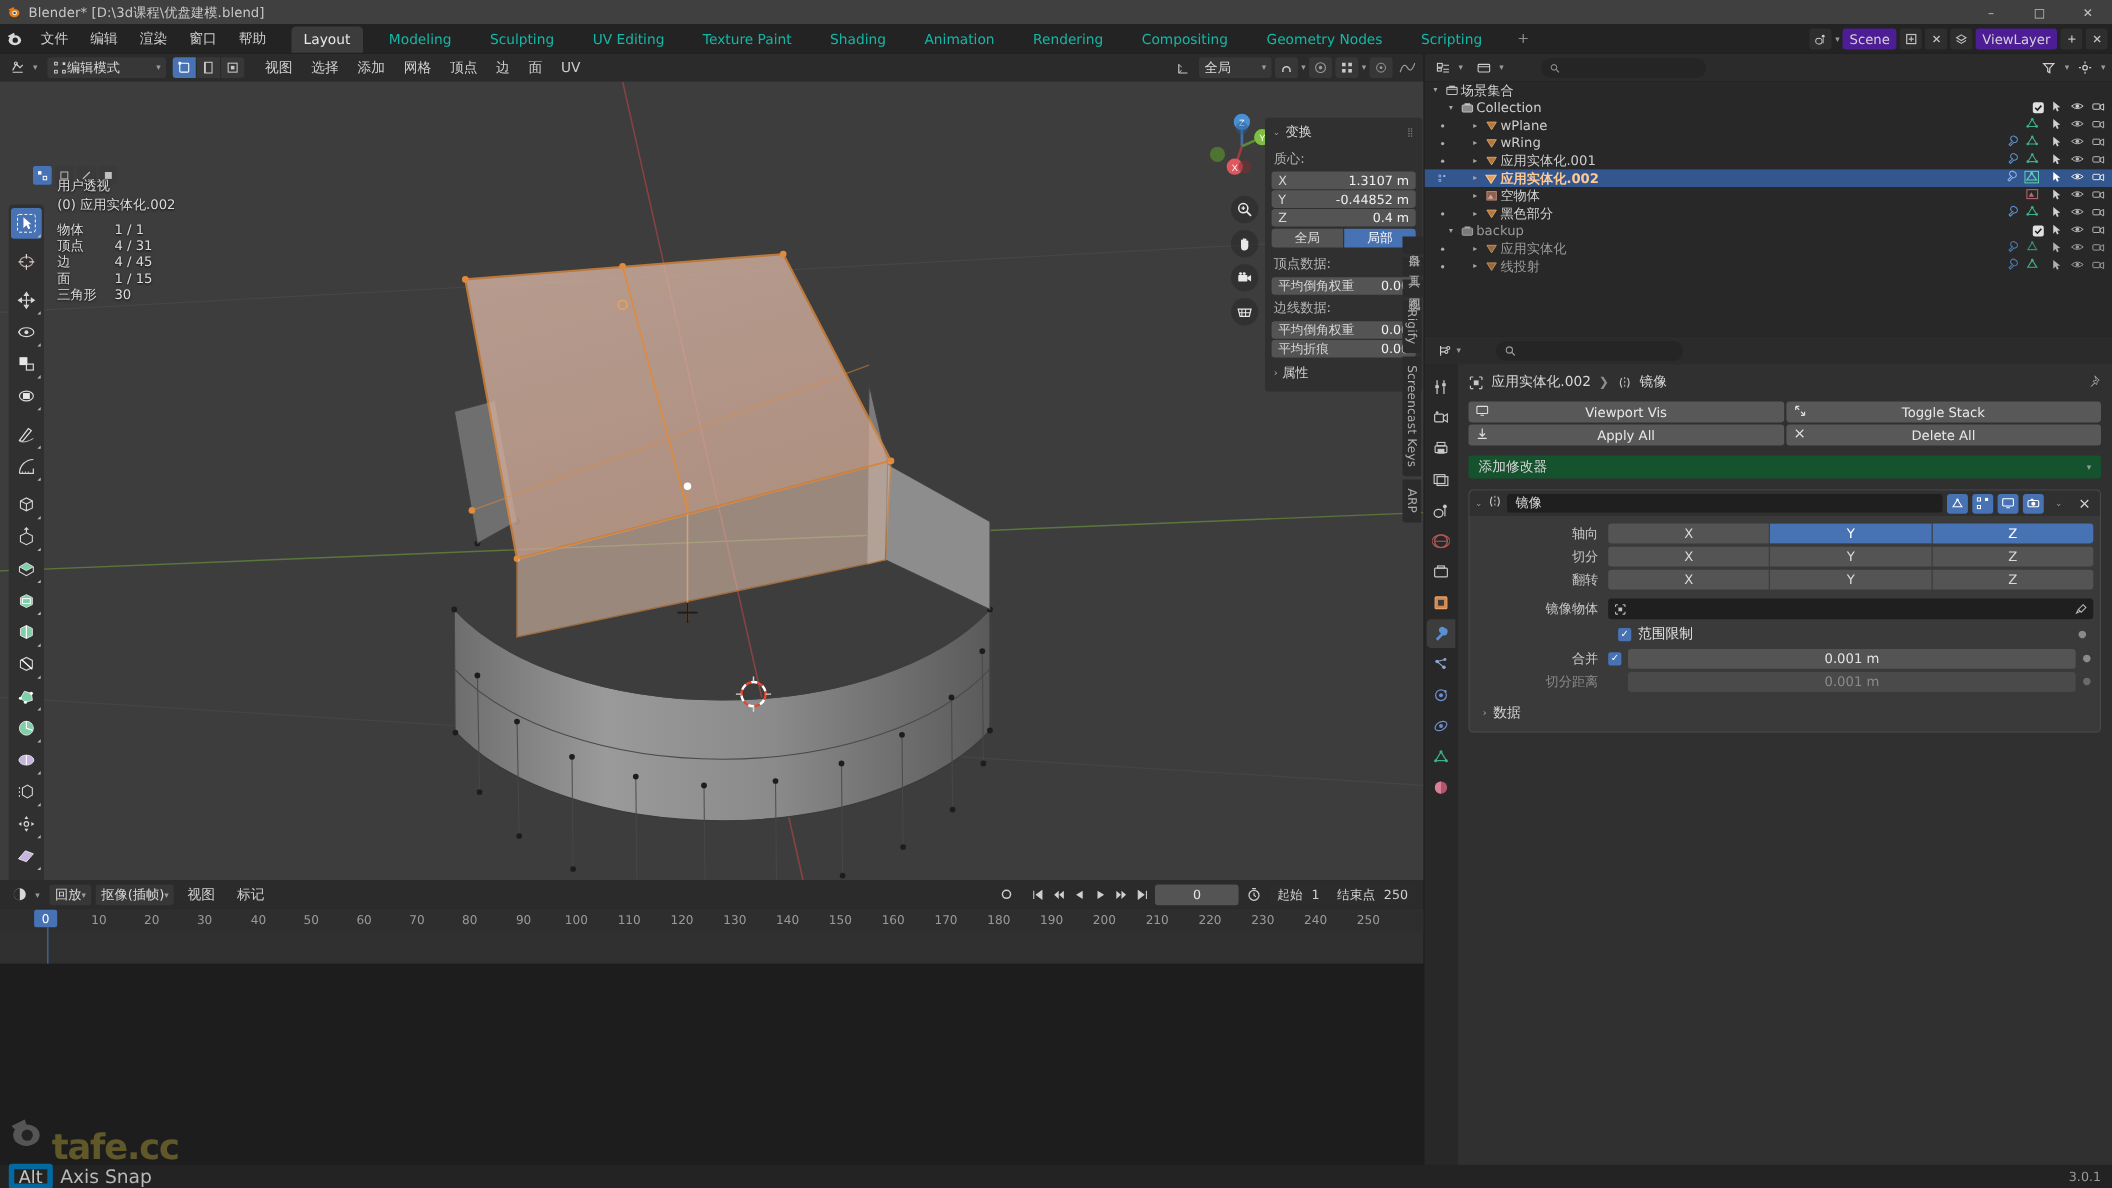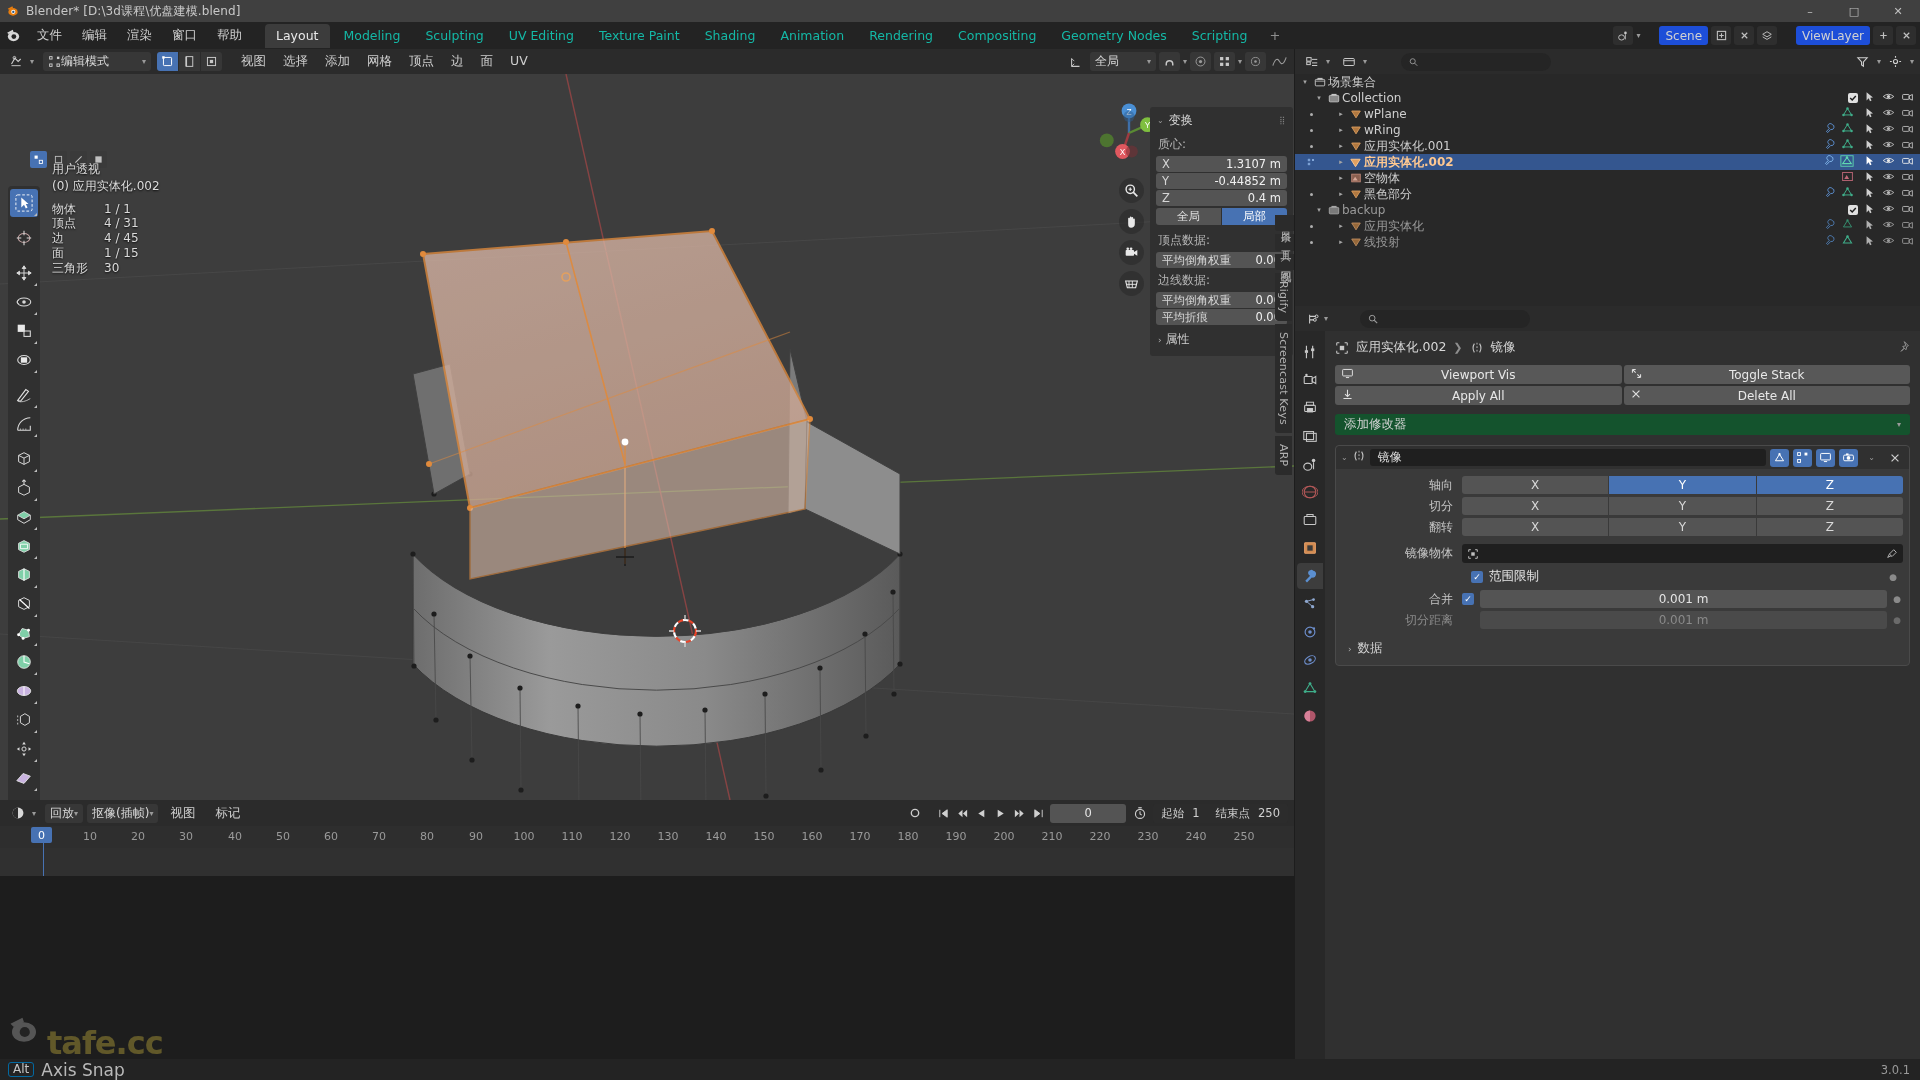--- a/index.html
+++ b/index.html
@@ -15,27 +15,27 @@
   .winbtns { position:absolute; right:0; top:0; height:22px; display:flex; }
   .winbtn { width:44px; height:22px; display:flex; align-items:center; justify-content:center;
     font-size:11px; color:#c0c0c0; }
 
   
   .topbar { position:absolute; left:0; top:22px; width:1920px; height:27px;
     background:#232323; display:flex; align-items:center; }
   .blogo { width:26px; height:27px; display:flex; align-items:center; justify-content:center; }
   .menus { display:flex; align-items:center; gap:2px; margin-left:2px; }
   .menu-item { padding:3px 9px; font-size:12.5px; color:#cfcfcf; border-radius:3px; }
-  .wstabs { display:flex; align-items:center; margin-left:14px; gap:3px; }
+  .wstabs { display:flex; align-items:center; margin-left:14px; gap:13px; }
   .wstab { padding:4px 11px 5px; font-size:12.5px; color:#14b8a6; border-radius:4px 4px 0 0; }
   .wstab.active { background:#3c3c3c; color:#e8e8e8; }
   .wsplus { padding:3px 8px; color:#8e8e8e; font-size:13px; }
   .topright { position:absolute; right:4px; top:0; height:27px; display:flex; align-items:center; gap:3px; }
-  .scenefield { display:flex; align-items:center; height:19px; background:#1d4ed8;
-    border-radius:3px; padding:0 6px; gap:5px;margin-left:16px; }
+  .scenefield { display:flex; align-items:center; height:19px; background:#4c1d95;
+    border-radius:3px; padding:0 6px; gap:5px; }
   .scenefield .sv { font-size:12px; color:#d2d2d2; }
   .minibtn { width:20px; height:19px; background:#2e2e2e; border-radius:3px;
     display:flex; align-items:center; justify-content:center; }
 
   
   .vpheader { position:absolute; left:0; top:49px; width:1294px; height:25px;
     background:#2b2b2b; display:flex; align-items:center; padding-left:6px; gap:3px; }
   .ddbox { display:flex; align-items:center; height:19px; background:#373737;
     border-radius:3px; padding:0 5px; gap:0; font-size:12px; color:#d8d8d8; }
   .chev { font-size:8px; color:#9a9a9a; }
@@ -198,22 +198,22 @@
     display:flex; align-items:center; justify-content:center; color:#fff; font-size:9px; }
   .valfield { flex:1; height:18px; background:#545454; border-radius:3px;
     display:flex; align-items:center; justify-content:center; font-size:12px; color:#e4e4e4; }
   .valfield.dim { background:#4a4a4a; color:#8a8a8a; }
   .subpanel { display:flex; align-items:center; gap:6px; padding:8px 0 0 6px;
     font-size:12.5px; color:#d2d2d2; }
 
   
   .statusbar { position:absolute; left:0; bottom:0; width:1920px; height:21px;
     background:#232323; display:flex; align-items:center; padding:0 8px; gap:7px; }
-  .keycap { border:1px solid #0369a1; border-radius:3px; padding:0px 4px;
-    font-size:12px; color:#c6c6c6; line-height:13px; }
+  .keycap { border:5px solid #0369a1; border-radius:3px; padding:0px 4px;
+    font-size:16px; color:#c6c6c6; line-height:13px; }
   .sbtext { font-size:17px; color:#b8b8b8; }
   .sbright { position:absolute; right:10px; font-size:11.5px; color:#9a9a9a; }
 
   
   .watermark { position:absolute; left:6px; bottom:18px; display:flex;
     align-items:center; gap:5px; opacity:.30; z-index:40; pointer-events:none; }
   .wm-text { font-size:32px; font-weight:bold; color:#fde047; letter-spacing:-1px;margin-top:28px; }
 </style>
 </head>
 <body>

